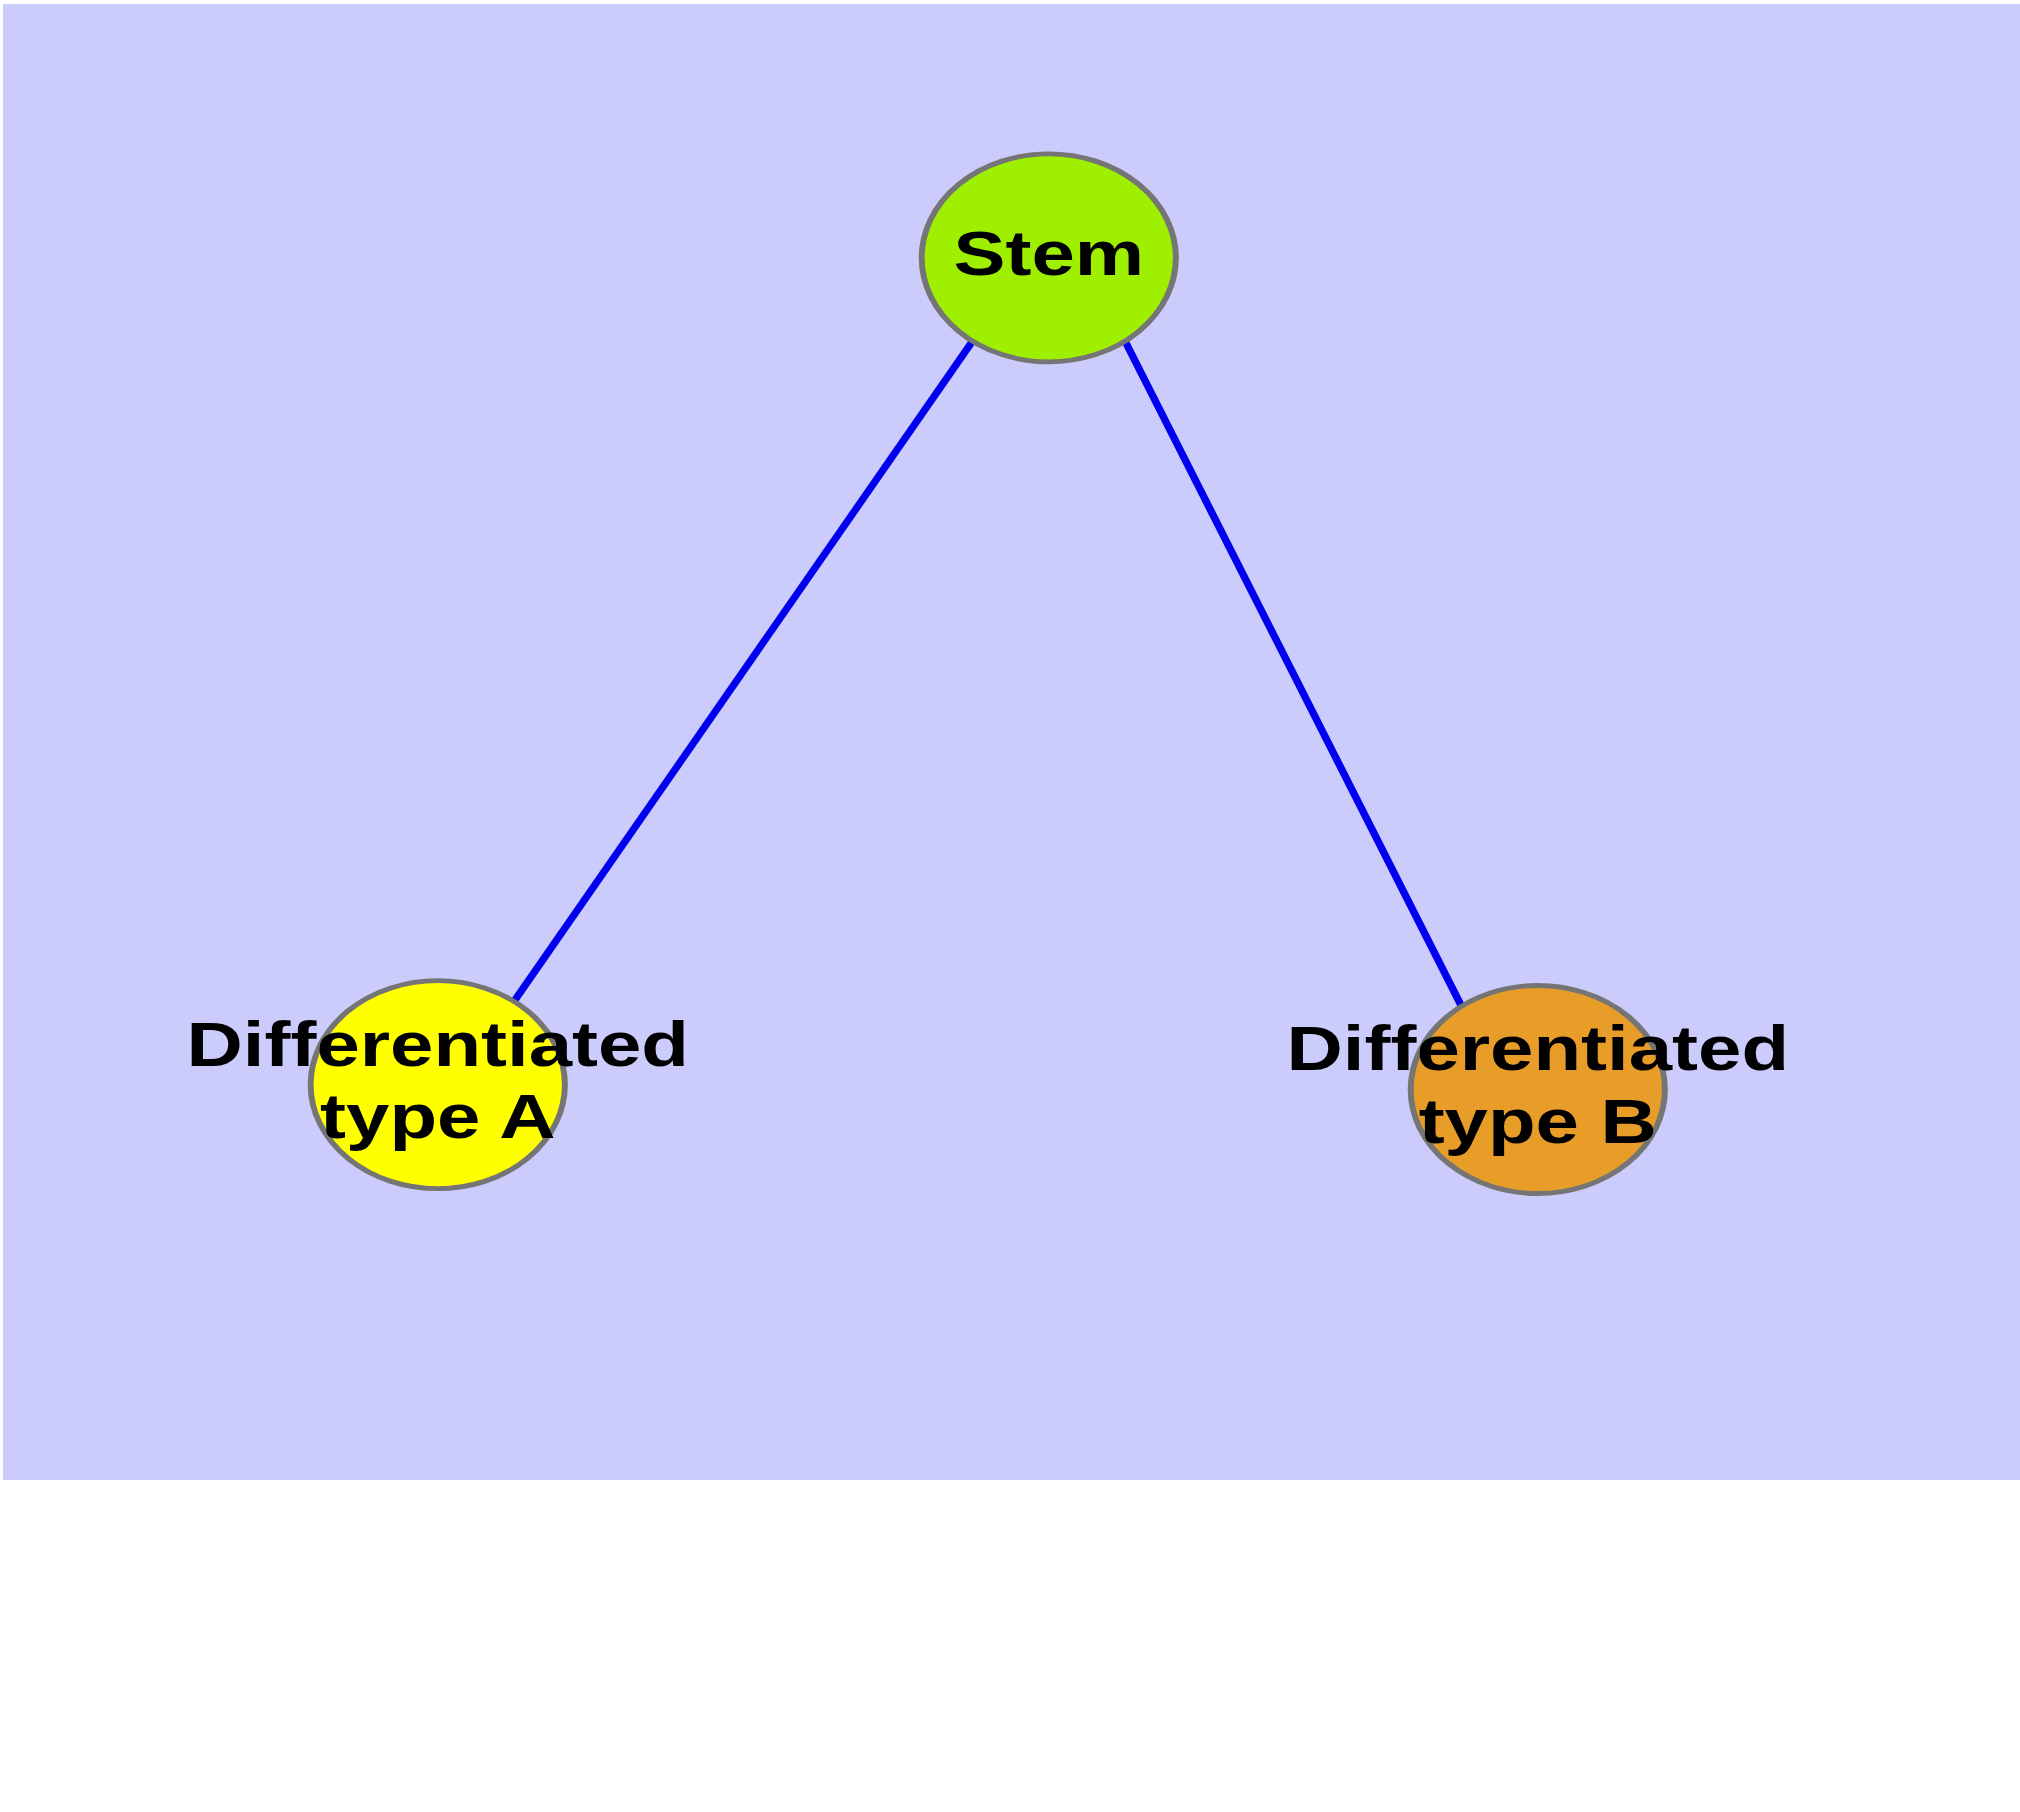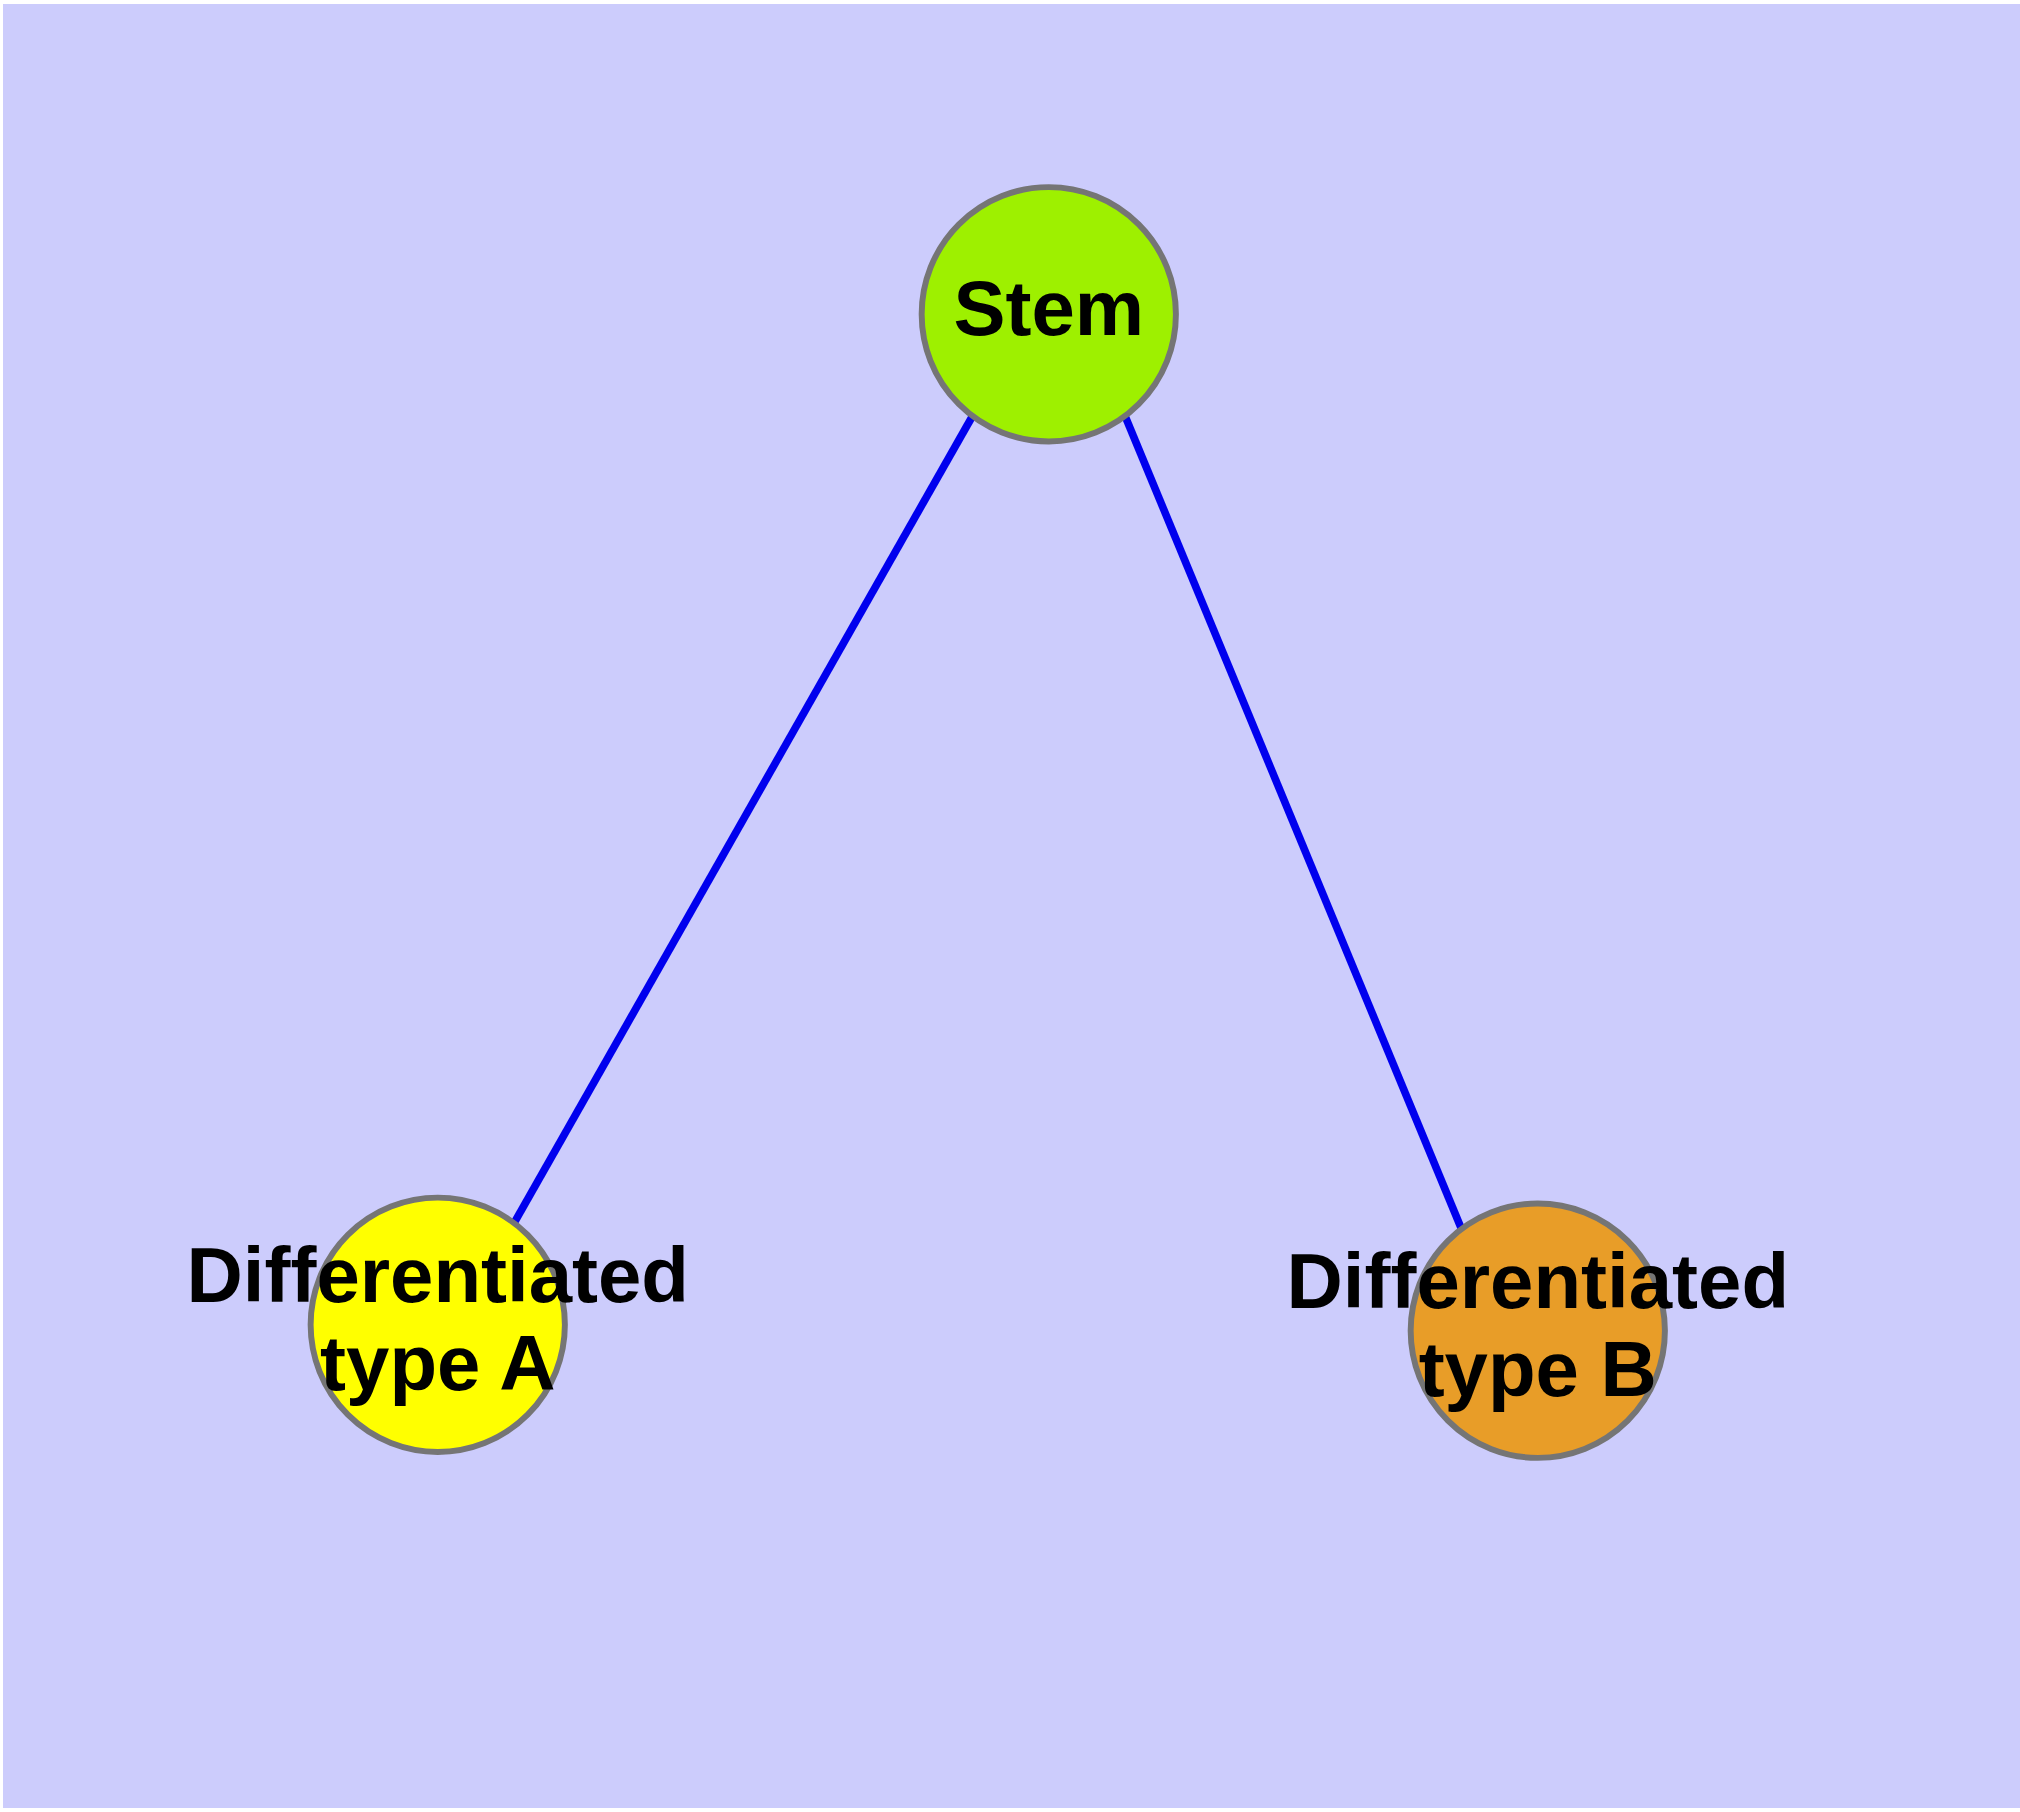--- a/index.html
+++ b/index.html
@@ -43,21 +43,21 @@
     font-weight: bold;
     fill: #000000;
     text-anchor: middle;
     dominant-baseline: middle;
     white-space: pre;
   }
 </style>
 </head>
 <body>
 
-<div id="graph-canvas" style="background: rgb(204, 204, 252); width: 2017px; height: 1804px;">
+<div id="graph-canvas" style="background: rgb(204, 204, 252); width: 2017px; height: 1476px;">
   <svg id="graph-svg" viewBox="0 0 2380 2128" preserveAspectRatio="none">
 
     <g>
       <line class="edge-line" x1="1144" y1="486" x2="603" y2="1438" stroke="#0000ee" stroke-width="9"></line>
       <line class="edge-line" x1="1324" y1="486" x2="1721" y2="1445" stroke="#0000ee" stroke-width="9"></line>
     </g>
 
     <g>
 
       <g>

